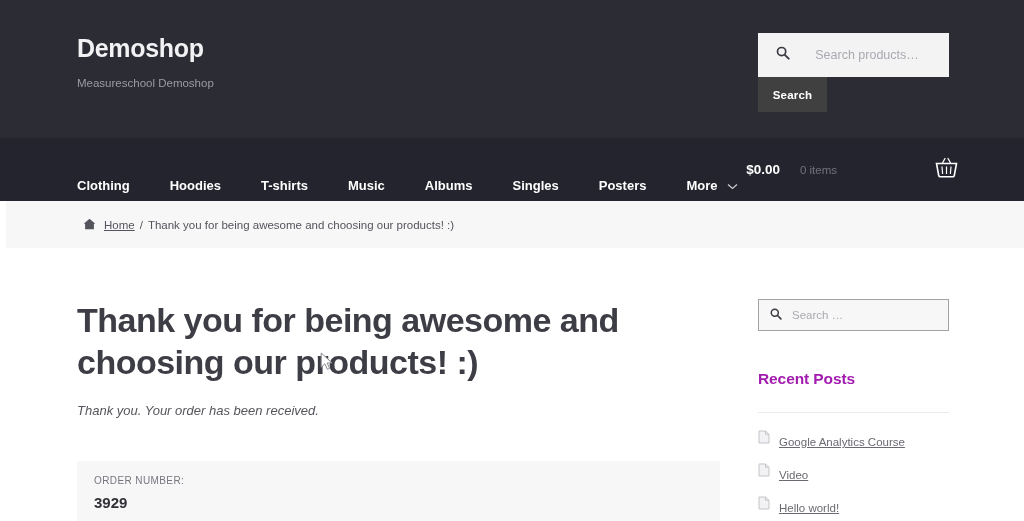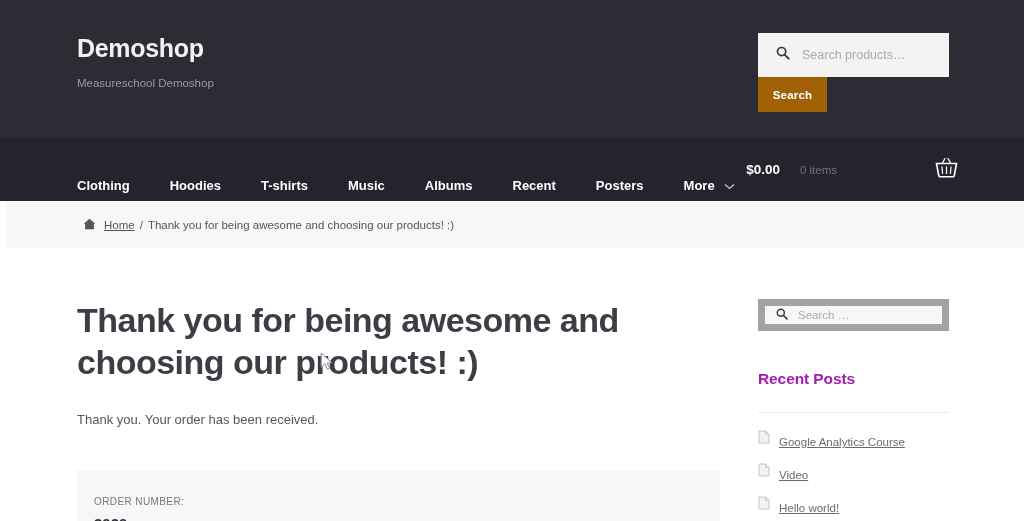--- a/index.html
+++ b/index.html
@@ -29,26 +29,26 @@
 
   .header-search { position: absolute; left: 758px; top: 33px; width: 191px; }
   .search-field {
     position: relative; width: 191px; height: 44px;
     background: #f3f3f4; border: none; display: flex; align-items: center;
   }
   .search-mag { margin-left: 18px; display: block; flex: 0 0 auto; }
   .search-input {
     border: none; outline: none; background: transparent;
     font-family: "Liberation Sans", sans-serif;
-    font-size: 12.5px; color: #55555c; margin-left: 12px; width: 130px;
+    font-size: 12.5px; color: #55555c; margin-left: 12px; width: 130px; text-align: center;
   }
   .search-input::placeholder { color: #a9a9b0; }
   .search-btn {
     display: block; margin-top: 0; border: none; cursor: pointer;
-    width: 69px; height: 35px; background: #a16207;
+    width: 69px; height: 35px; background: #404040;
     color: #ffffff; font-family: "Liberation Sans", sans-serif;
     font-size: 11.5px; font-weight: bold; letter-spacing: 0.2px;
   }
 
   
   .navbar {
     position: absolute; top: 138px; left: 0;
     width: 1024px; height: 63px; background: #24242e;
   }
   .nav-list {
@@ -92,40 +92,40 @@
     position: absolute; top: 248px; left: 0;
     width: 1024px; height: 273px; background: #ffffff;
   }
   .main-col { position: absolute; left: 77px; top: 0; width: 645px; }
   .page-title {
     font-size: 34px; font-weight: bold; color: #3d3d45;
     line-height: 42px; letter-spacing: -0.5px;
     margin-top: 51px; width: 640px;
   }
   .order-received {
-    font-size: 13px; color: #55555c; margin-top: 29px;
+    font-size: 13px; color: #55555c; margin-top: 20px; font-style: italic;
   }
   .order-box {
     margin-top: 43px; width: 643px; height: 61px;
     background: #f7f7f8; overflow: hidden;
   }
   .order-label {
     font-size: 10px; color: #76767e; letter-spacing: 0.4px;
-    margin-left: 17px; margin-top: 26px; text-transform: uppercase;
+    margin-left: 17px; margin-top: 14px; text-transform: uppercase;
   }
   .order-value {
     font-size: 15px; font-weight: bold; color: #2f2f36;
     margin-left: 17px; margin-top: 8px;
   }
 
   
   .sidebar { position: absolute; left: 758px; top: 0; width: 191px; }
   .side-search {
     position: relative; width: 191px; height: 32px; margin-top: 51px;
-    background: #f7f7f8; border: 7px solid #a3a3a3;
+    background: #f7f7f8; border: 1px solid #a3a3a3;
     display: flex; align-items: center;
   }
   .side-search-input {
     border: none; outline: none; background: transparent;
     font-family: "Liberation Sans", sans-serif;
     font-size: 11.5px; color: #55555c; margin-left: 10px; width: 130px;
   }
   .side-search-input::placeholder { color: #a9a9b0; }
   .widget-title {
     font-size: 15.5px; font-weight: bold; color: #a21caf;
@@ -184,21 +184,21 @@
       <li class="nav-item">
         <span>T-shirts</span>
       </li>
       <li class="nav-item">
         <span>Music</span>
       </li>
       <li class="nav-item">
         <span>Albums</span>
       </li>
       <li class="nav-item">
-        <span>Recent</span>
+        <span>Singles</span>
       </li>
       <li class="nav-item">
         <span>Posters</span>
       </li>
       <li class="nav-item">
         <span>More</span>
         <span class="chev">
           <svg width="11" height="7" viewBox="0 0 11 7">
             <polyline points="1,1.5 5.5,5.5 10,1.5" fill="none" stroke="#c9c9d1" stroke-width="1.3"></polyline>
           </svg>

